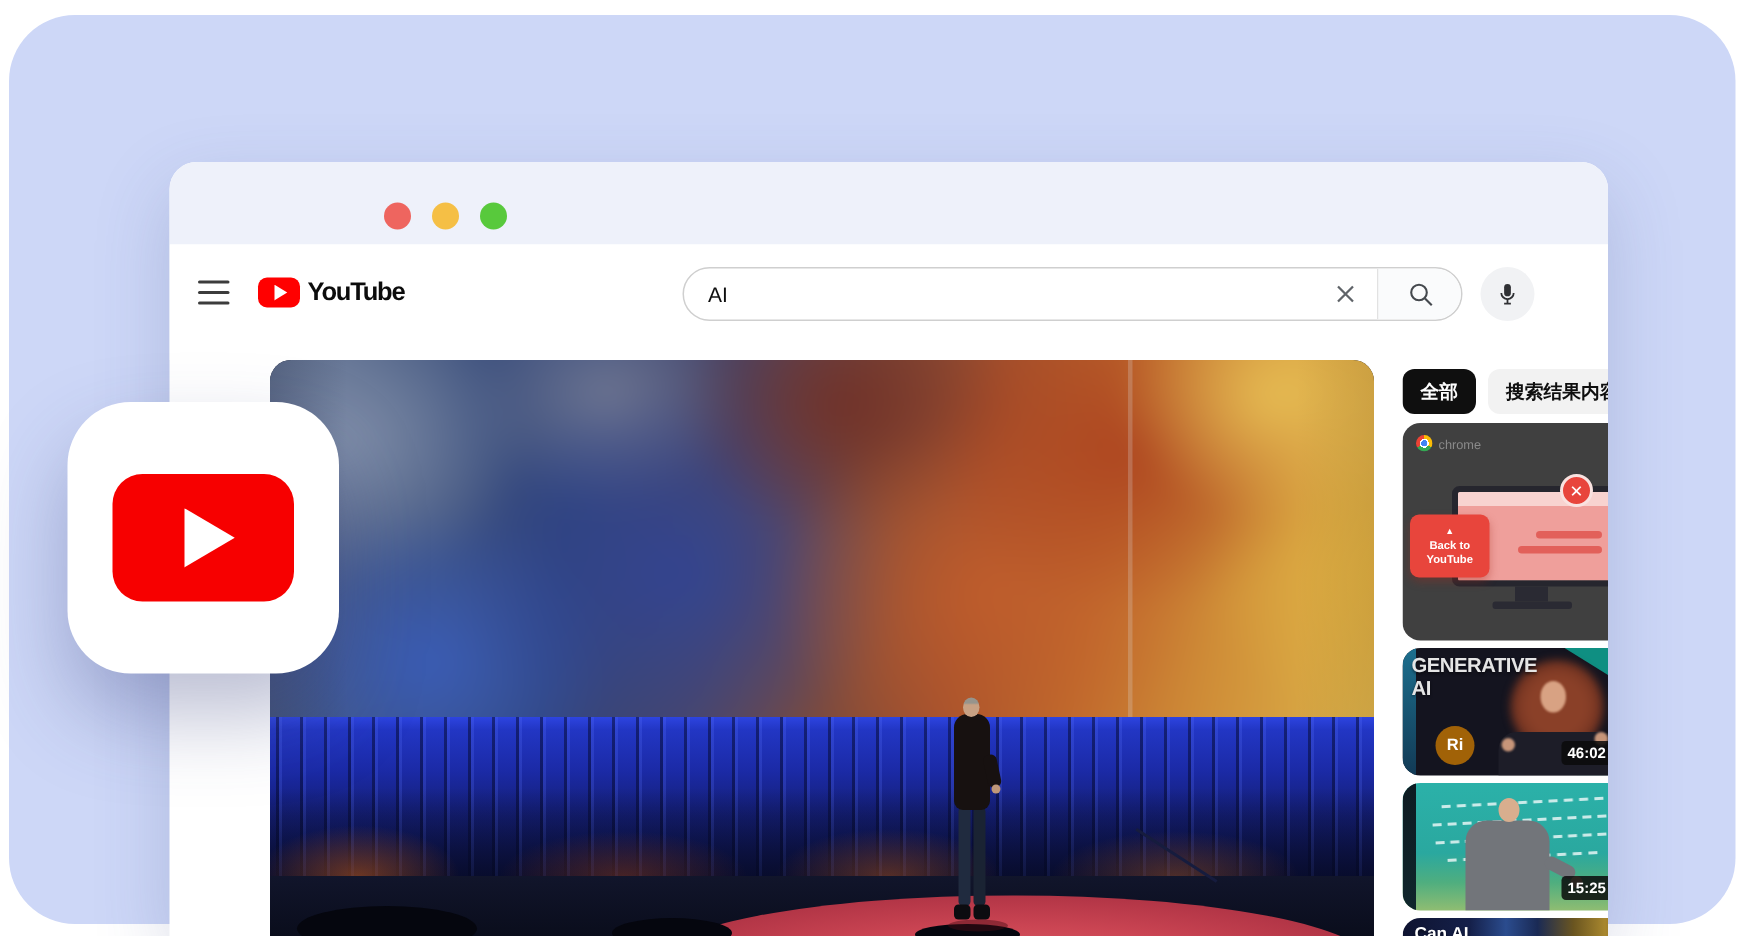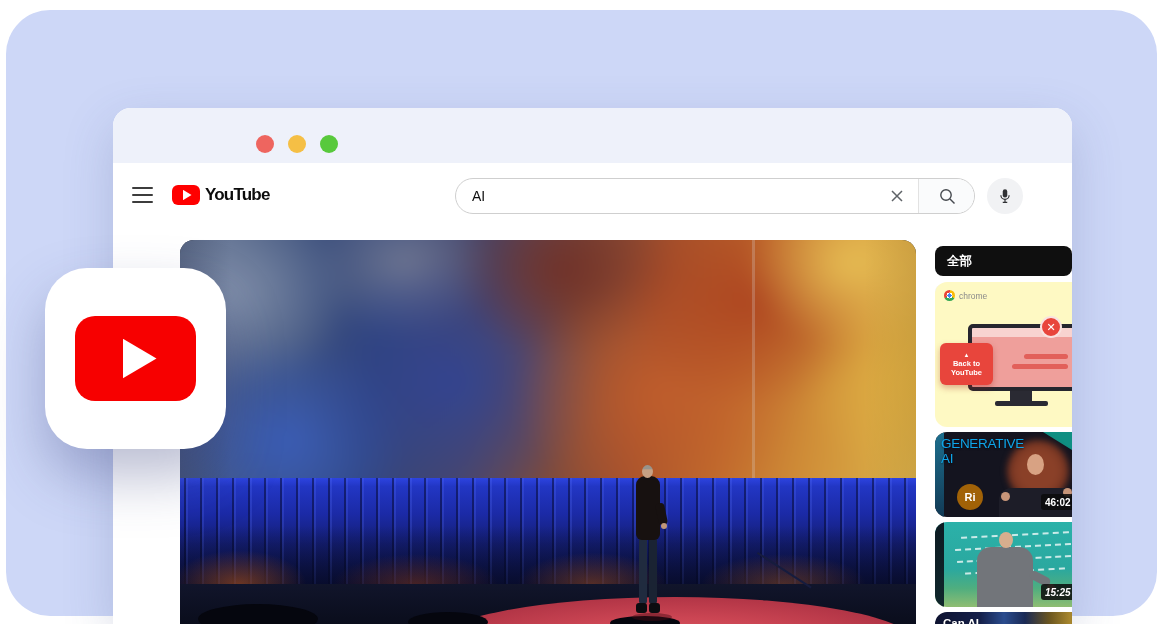--- a/index.html
+++ b/index.html
@@ -83,29 +83,29 @@
   .spk-torso { position:absolute; left:6px; top:11px; width:24px; height:64px; border-radius:9px 9px 6px 6px; background:#171110; }
   .spk-arm { position:absolute; left:27px; top:38px; width:9px; height:22px; border-radius:4px; background:#171110; transform:rotate(-12deg); }
   .spk-hand { position:absolute; left:31px; top:58px; width:6px; height:6px; border-radius:50%; background:#bf9779; }
   .spk-leg1 { position:absolute; left:9px; top:73px; width:8px; height:66px; background:#202b3f; border-radius:3px; }
   .spk-leg2 { position:absolute; left:19px; top:73px; width:8px; height:66px; background:#1a2333; border-radius:3px; }
   .spk-boot1 { position:absolute; left:6px; top:138px; width:11px; height:10px; background:#0c0c10; border-radius:3px; }
   .spk-boot2 { position:absolute; left:19px; top:138px; width:11px; height:10px; background:#0c0c10; border-radius:3px; }
 
   
   .sidebar { position:absolute; left:822px; top:138px; width:137px; height:378px; overflow:hidden; }
-  .chips { display:flex; gap:8px; height:30px;flex-direction:column; }
+  .chips { display:flex; gap:8px; height:30px; }
   .chip { flex:none; height:30px; padding:0 12px; border-radius:8px; border:none; font-size:12.5px; font-weight:700;
           display:flex; align-items:center; white-space:nowrap; cursor:pointer;
           font-family:"Liberation Sans","DejaVu Sans",sans-serif; }
   .chip.active { background:#0f0f0f; color:#fff; }
   .chip.plain { background:#f2f2f2; color:#0f0f0f; }
 
   .card { position:relative; width:150px; border-radius:12px; overflow:hidden; cursor:pointer; }
-  .chrome-card { margin-top:6px; height:145px; background:#fef9c3; }
+  .chrome-card { margin-top:6px; height:145px; background:#404040; }
   .chrome-brand { position:absolute; left:9px; top:8px; display:flex; align-items:center; gap:4px; }
   .chrome-logo { width:11px; height:11px; border-radius:50%;
       background:radial-gradient(circle,#4285f4 0 27%,#fff 28% 38%,rgba(0,0,0,0) 39%),
                  conic-gradient(from -120deg,#ea4335 0 120deg,#fbbc05 120deg 240deg,#34a853 240deg 360deg); }
   .chrome-brand-text { font-size:8.5px; color:#8a8a8a; }
   .monitor { position:absolute; left:33px; top:42px; width:112px; height:67px; border:4px solid #26262e; border-radius:5px;
       background:linear-gradient(180deg,#f8d3d0 0 9px,#ef9f9b 9px 100%); }
   .monitor-line1 { position:absolute; left:50%; top:26px; width:42%; height:5px; border-radius:3px; background:#e2605a; }
   .monitor-line2 { position:absolute; left:38%; top:36px; width:54%; height:5px; border-radius:3px; background:#e2605a; }
   .monitor-neck { position:absolute; left:75px; top:109px; width:22px; height:10px; background:#2a2a33; }
@@ -122,28 +122,28 @@
   .gai-thumb { background:#14141f; }
   .gai-strip { position:absolute; left:0; top:0; width:9px; height:85px; background:linear-gradient(180deg,#1d6f8e,#123a55); }
   .gai-tri-tr { position:absolute; right:0; top:0; width:42px; height:26px; background:#0f8f82; clip-path:polygon(0 0,100% 0,100% 100%); }
   .gai-tri-br { position:absolute; right:0; bottom:0; width:34px; height:20px; background:#0c7a70; clip-path:polygon(100% 0,100% 100%,0 100%); }
   .gai-hair { position:absolute; left:72px; top:8px; width:62px; height:62px; border-radius:50%; filter:blur(3px);
       background:radial-gradient(circle,#8a4028 0 45%,#6e3120 70%,rgba(110,49,32,0) 100%); }
   .gai-face { position:absolute; left:92px; top:22px; width:17px; height:21px; border-radius:50%; background:#d8a283; filter:blur(.6px); }
   .gai-body { position:absolute; left:64px; top:56px; width:80px; height:29px; border-radius:12px 12px 0 0; background:#1d1d28; }
   .gai-hand1 { position:absolute; left:66px; top:60px; width:9px; height:9px; border-radius:50%; background:#c79579; filter:blur(.6px); }
   .gai-hand2 { position:absolute; left:128px; top:56px; width:9px; height:9px; border-radius:50%; background:#c79579; filter:blur(.6px); }
-  .gai-title { position:absolute; left:6px; top:4px; color:#0ea5e9; font-weight:400; font-size:13.5px; line-height:15px; letter-spacing:-.3px;
+  .gai-title { position:absolute; left:6px; top:4px; color:#e5e5e5; font-weight:700; font-size:13.5px; line-height:15px; letter-spacing:-.3px;
       text-shadow:0 1px 2px rgba(0,0,0,.5); }
   .ri-badge { position:absolute; left:22px; bottom:7px; width:26px; height:26px; border-radius:50%; background:#a16207;
       color:#fff; font-size:11px; font-weight:700; display:flex; align-items:center; justify-content:center; }
   .duration { position:absolute; left:106px; top:62px; height:16px; padding:0 4px; border-radius:3px;
       background:rgba(10,10,10,.85); color:#fff; font-size:10px; font-weight:700; display:flex; align-items:center; }
 
-  .ted-thumb { background:linear-gradient(180deg,#2bb1a9 0%,#2aa89f 55%,#4fae7f 78%,#8fbd72 100%);font-style:italic; }
+  .ted-thumb { background:linear-gradient(180deg,#2bb1a9 0%,#2aa89f 55%,#4fae7f 78%,#8fbd72 100%); }
   .ted-strip { position:absolute; left:0; top:0; width:9px; height:85px; background:linear-gradient(180deg,#0d1b22,#10272c); }
   .scribble { position:absolute; height:0; border-top:2px dashed rgba(255,255,255,.75); transform:rotate(-3deg); filter:blur(.3px); }
   .sc1 { left:26px; top:12px; width:108px; }
   .sc2 { left:20px; top:24px; width:116px; }
   .sc3 { left:22px; top:36px; width:114px; }
   .sc4 { left:30px; top:48px; width:100px; }
   .ted-head { position:absolute; left:64px; top:10px; width:14px; height:16px; border-radius:50%; background:#d8ae8e; }
   .ted-body { position:absolute; left:42px; top:25px; width:56px; height:60px; border-radius:14px 14px 0 0; background:#72757a; }
   .ted-arm { position:absolute; left:94px; top:52px; width:22px; height:9px; border-radius:5px; background:#72757a; transform:rotate(28deg); }
   .ted-hand { position:absolute; left:112px; top:62px; width:8px; height:8px; border-radius:50%; background:#d8ae8e; }

